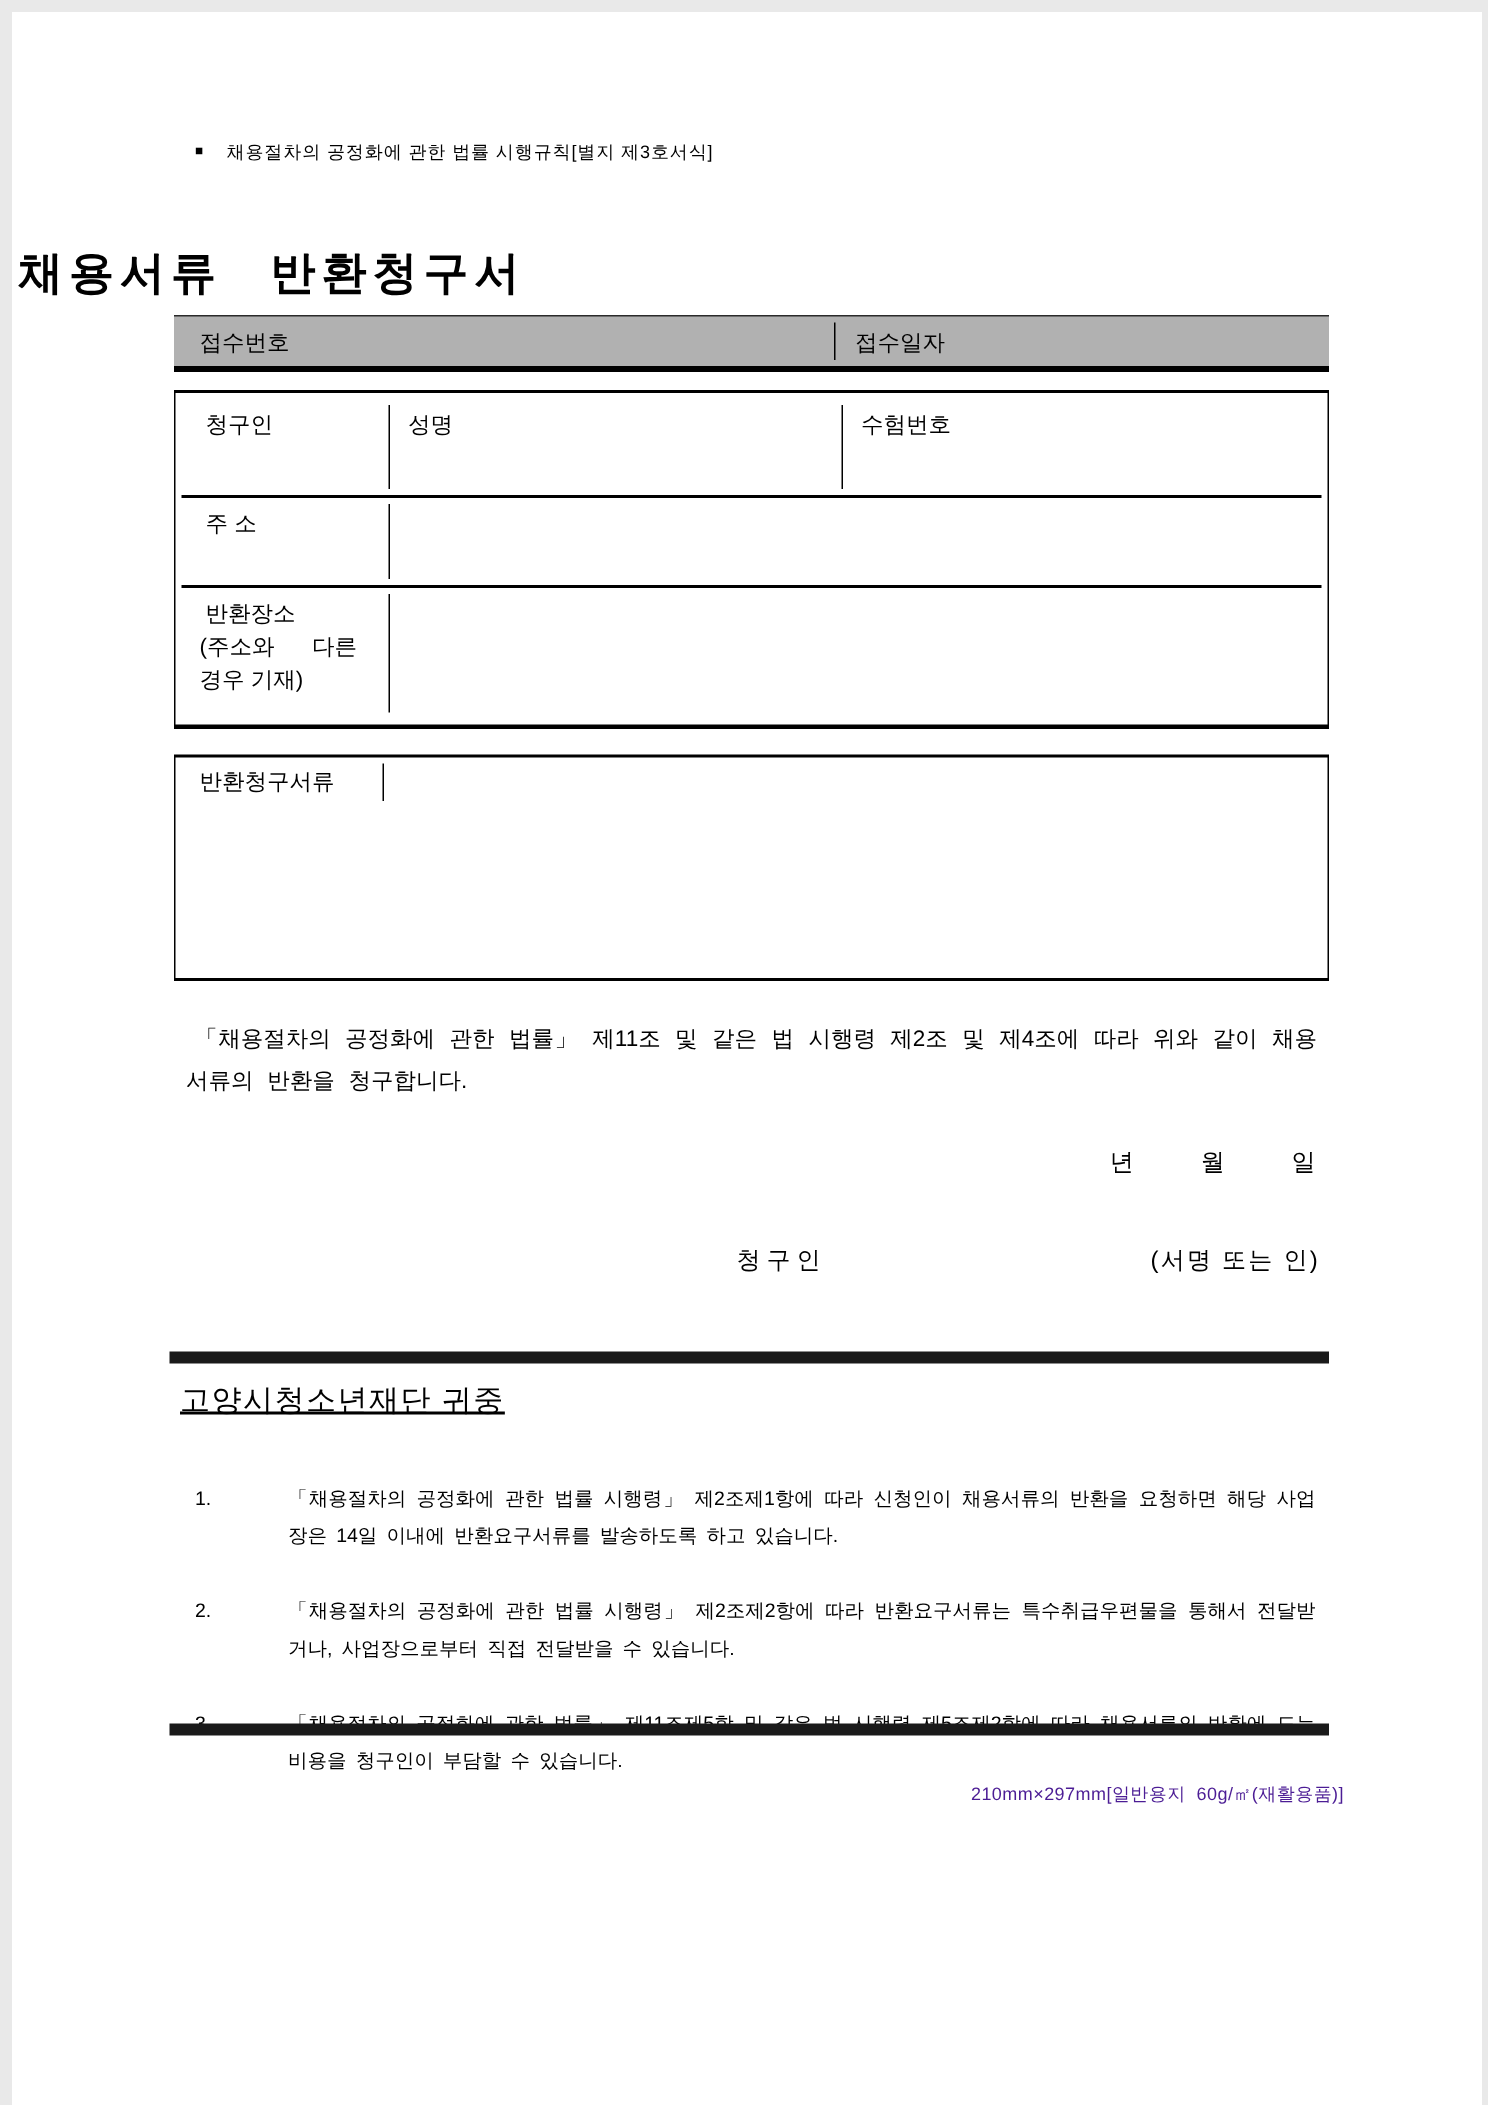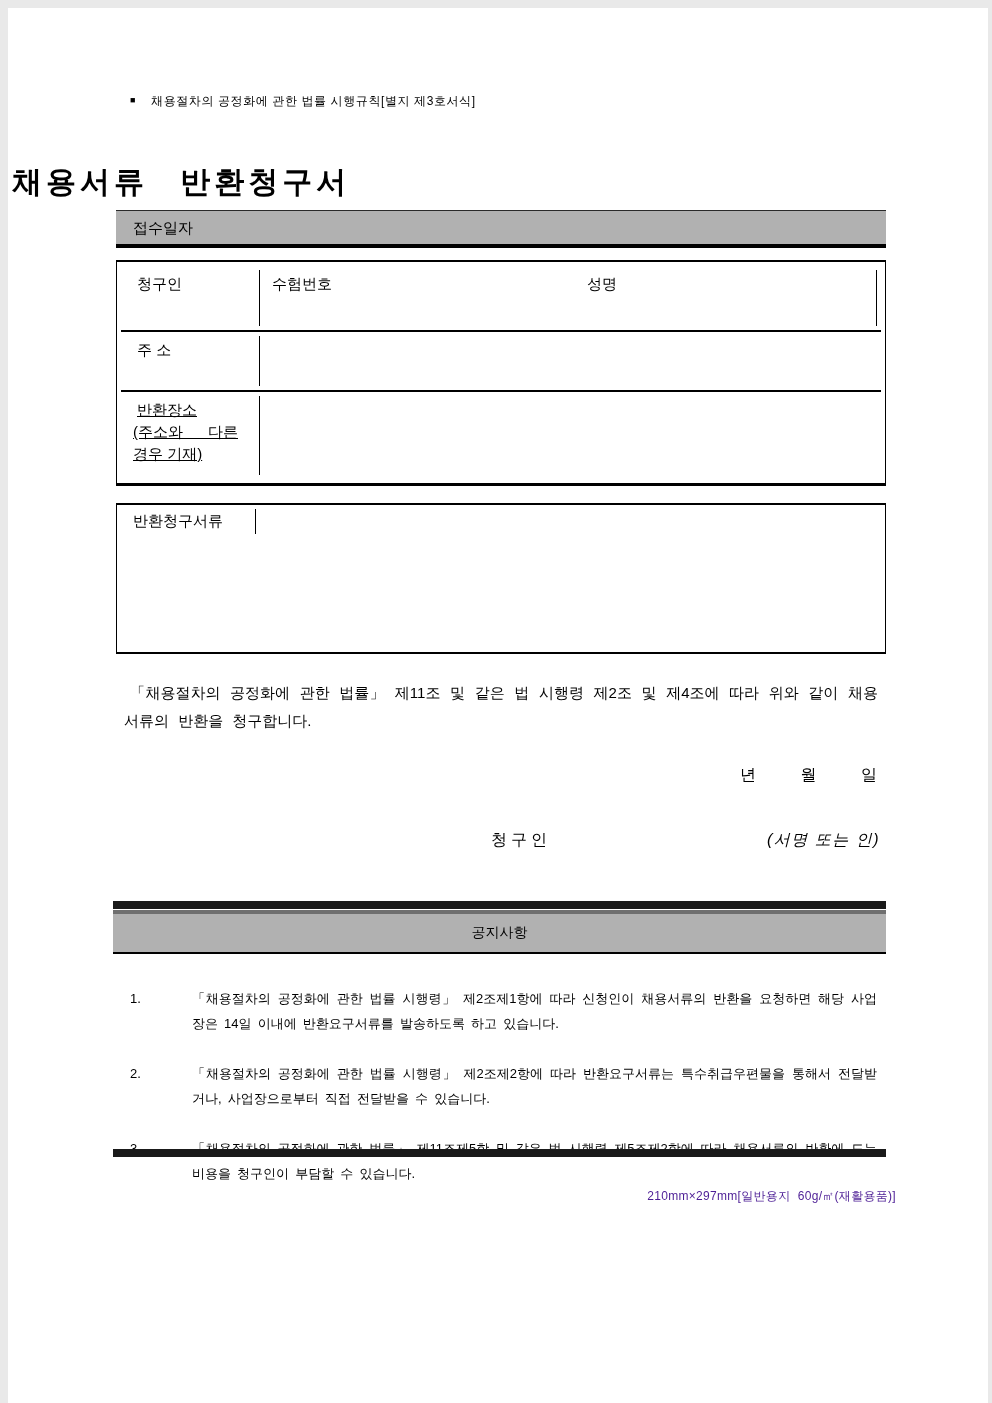--- a/index.html
+++ b/index.html
@@ -36,21 +36,21 @@
 
   
   .t2 {
     position:absolute; left:108px; top:252px; width:770px; height:226px;
     border:1px solid #000; border-top-width:2px; border-bottom-width:3px;
     display:flex; flex-direction:column;
   }
   .t2-row { display:flex; }
   .t2-row.r1 { height:66px; border-bottom:2px solid #000; }
   .t2-row.r2 { height:60px; border-bottom:2px solid #000;gap:20px; }
-  .t2-row.r3 { flex:1;text-decoration:underline; }
+  .t2-row.r3 { flex:1; }
   .cell { padding:3px 8px; font-size:15px; white-space:pre-wrap; line-height:22px; }
   .label-col { width:135px; border-right:1px solid #000; }
   .mid-col { width:302px; border-right:1px solid #000; }
   .val-col { flex:1; }
 
   
   .t3 {
     position:absolute; left:108px; top:495px; width:770px; height:151px;
     border:1px solid #000; border-top-width:2px; border-bottom-width:2px;
     display:flex;
@@ -61,21 +61,21 @@
 
   
   .declaration {
     position:absolute; left:108px; top:671px; width:770px;
     font-size:15px; line-height:28px; text-align:justify;
     word-spacing:5px; padding:0 8px 0 8px; text-indent:6px;
   }
 
   .date-line { position:absolute; top:753px; right:118px; font-size:16px; white-space:pre; letter-spacing:1px; }
   .sig-claimant { position:absolute; left:479px; top:818px; font-size:16px; letter-spacing:4px; }
-  .sig-note { position:absolute; top:818px; right:116px; font-size:16px; letter-spacing:1.5px; white-space:pre;font-style:italic; }
+  .sig-note { position:absolute; top:818px; right:116px; font-size:16px; letter-spacing:1.5px; white-space:pre; }
 
   .recipient { position:absolute; left:108px; top:908px; font-size:20px; letter-spacing:1px; white-space:pre;text-decoration:underline; }
 
   .hr-line { position:absolute; left:105px; width:773px; height:2px; background:#1a1a1a; }
   .hr-top-notice { top:893px; }
   .hr-bottom { top:1141px; }
 
   .notice-bar {
     position:absolute; left:105px; top:902px; width:773px; height:44px;
     background:#b1b1b1;
@@ -94,28 +94,29 @@
 </head>
 <body>
 
 <div class="page">
 
   <div class="reg-note"><span class="bullet">■</span><span>채용절차의 공정화에 관한 법률 시행규칙[별지 제3호서식]</span></div>
 
   <div class="doc-title">채용서류 반환청구서</div>
 
   <div class="t1">
+    <div class="t1-cell first"><span>접수번호</span></div>
     <div class="t1-cell second"><span>접수일자</span></div>
   </div>
 
   <div class="t2">
     <div class="t2-row r1">
       <div class="cell label-col"><span>청구인</span></div>
+      <div class="cell mid-col"><span>성명</span></div>
       <div class="cell val-col"><span>수험번호</span></div>
-      <div class="cell mid-col"><span>성명</span></div>
     </div>
     <div class="t2-row r2">
       <div class="cell label-col"><span>주 소</span></div>
       <div class="cell val-col"></div>
     </div>
     <div class="t2-row r3">
       <div class="cell label-col"><span>반환장소
 (주소와      다른
 경우 기재)</span></div>
       <div class="cell val-col"></div>
@@ -131,23 +132,20 @@
 
   <div class="date-line">년        월        일</div>
 
   <div class="sig-claimant">청구인</div>
   <div class="sig-note">(서명 또는 인)</div>
 
   <div class="recipient">고양시청소년재단 귀중</div>
 
   <div class="hr-line hr-top-notice"></div>
 
-  <div class="notice-bar">
-      <span>공지사항</span>
-    </div>
 
   <div class="notices">
     <div class="notice-item">
       <span class="notice-no">1.</span>
       <span class="notice-text">「채용절차의 공정화에 관한 법률 시행령」  제2조제1항에 따라 신청인이 채용서류의 반환을 요청하면 해당 사업장은 14일 이내에 반환요구서류를 발송하도록 하고 있습니다.</span>
     </div>
     <div class="notice-item">
       <span class="notice-no">2.</span>
       <span class="notice-text">「채용절차의 공정화에 관한 법률 시행령」  제2조제2항에 따라 반환요구서류는 특수취급우편물을 통해서 전달받거나, 사업장으로부터 직접 전달받을 수 있습니다.</span>
     </div>

